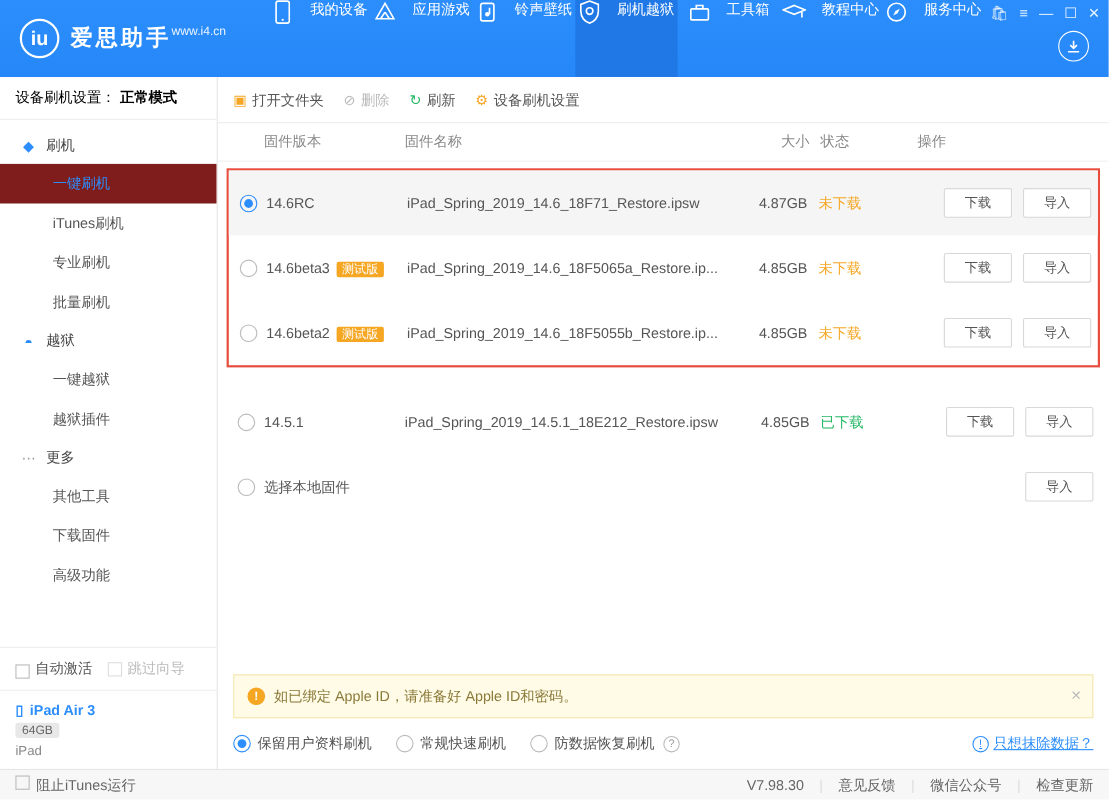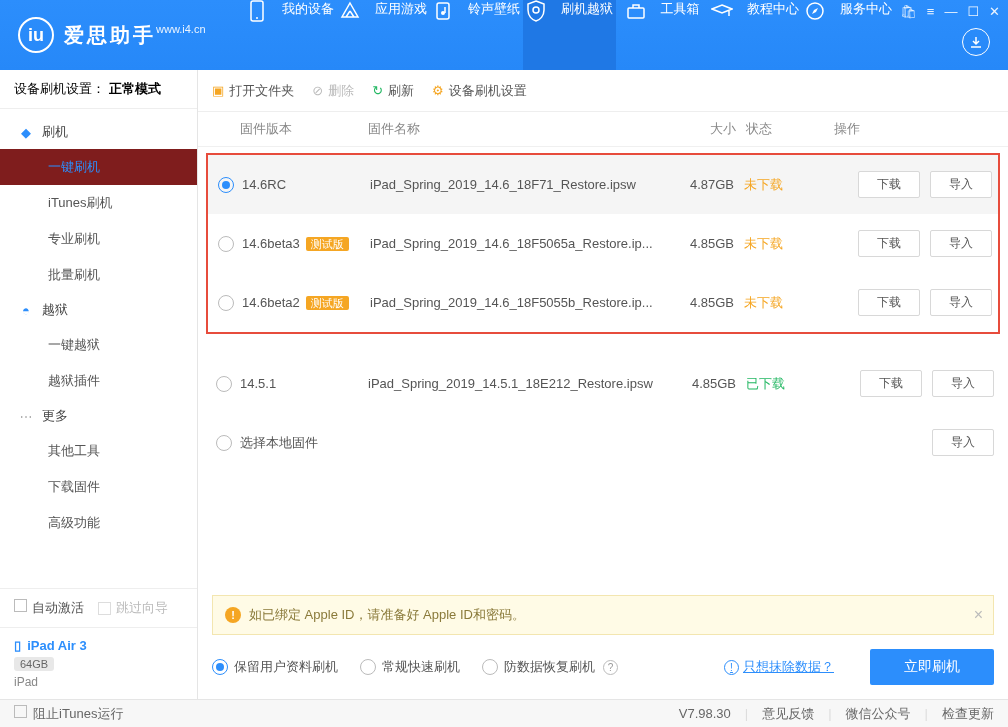--- a/index.html
+++ b/index.html
@@ -179,21 +179,21 @@
       <div class="side-item">越狱插件</div>
       <div class="side-head">
           <span class="ic" style="color:#999">⋯</span>
           <span>更多</span>
         </div>
       <div class="side-item">其他工具</div>
       <div class="side-item">下载固件</div>
       <div class="side-item">高级功能</div>
     </div>
     <div class="side-checks">
-      <label style="display:flex;align-items:flex-start;gap:5px">
+      <label style="display:flex;align-items:flex-end;gap:5px">
           <span class="cb"></span>
           <span>自动激活</span>
         </label>
       <label style="display:flex;align-items:center;gap:5px;color:#bbb">
           <span class="cb" style="border-color:#ddd"></span>
           <span>跳过向导</span>
         </label>
     </div>
     <div class="device-card">
       <div class="dev-name">
@@ -316,21 +316,20 @@
         </label>
       <label class="rad-opt">
           <span class="radio"></span>
           <span>防数据恢复刷机</span>
           <span class="q-ic">?</span>
         </label>
       <span class="link-erase">
           <span class="q-ic" style="border-color:#2c8efc;color:#2c8efc">!</span>
           <span>只想抹除数据？</span>
         </span>
-      <button class="btn-flash">立即刷机</button>
     </div>
   </div>
 </div>
 
 <div class="footer">
   <label class="block-itunes">
       <span class="cb"></span>
       <span>阻止iTunes运行</span>
     </label>
   <div class="foot-right">

